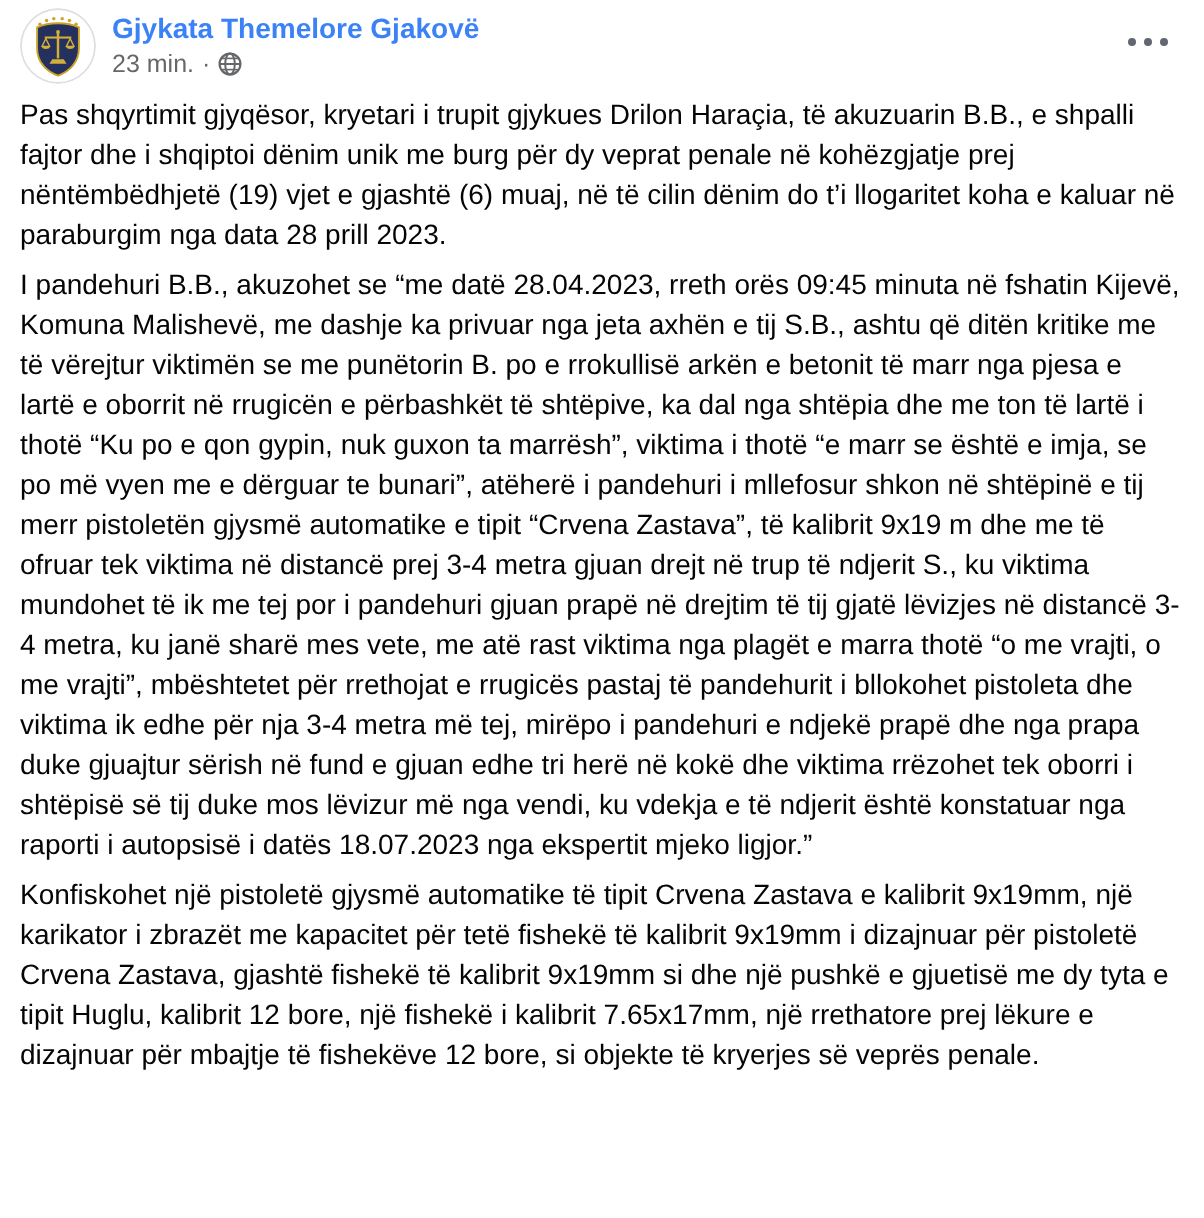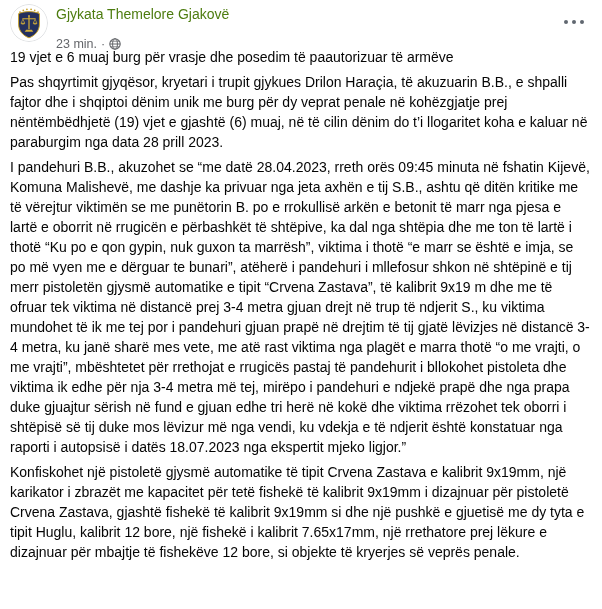--- a/index.html
+++ b/index.html
@@ -36,33 +36,32 @@
   .avatar svg { display: block; width: 38px; height: 38px; }
   .header-text {
     margin-left: 8px;
     display: flex;
     flex-direction: column;
     justify-content: center;
     padding-top: 1px;
   }
   .author {
     font-size: 14px;
-    font-weight: normal;
-    color: #4d7c0f;
+    font-weight: bold;
+    color: #3b82f6;
     line-height: 19px;
     cursor: pointer;
   }
   .meta {
     display: flex;
     align-items: center;
     gap: 4px;
     font-size: 12.5px;
     color: #65676b;
     line-height: 16px;
-    margin-top: 12px;
   }
   .meta .globe svg { display: block; }
   .more-btn {
     position: absolute;
     right: 14px;
     top: 8px;
     width: 28px;
     height: 24px;
     display: flex;
     align-items: center;
@@ -138,20 +137,19 @@
           <circle cx="3" cy="3" r="2" fill="#606770"></circle>
           <circle cx="11" cy="3" r="2" fill="#606770"></circle>
           <circle cx="19" cy="3" r="2" fill="#606770"></circle>
         </svg>
       </span>
     </div>
 
   </div>
 
   <div class="post-body">
-    <p>19 vjet e 6 muaj burg për vrasje dhe posedim të paautorizuar të armëve</p>
     <p>Pas shqyrtimit gjyqësor, kryetari i trupit gjykues Drilon Haraçia, të akuzuarin B.B., e shpalli fajtor dhe i shqiptoi dënim unik me burg për dy veprat penale në kohëzgjatje prej nëntëmbëdhjetë (19) vjet e gjashtë (6) muaj, në të cilin dënim do t’i llogaritet koha e kaluar në paraburgim nga data 28 prill 2023.</p>
     <p>I pandehuri B.B., akuzohet se “me datë 28.04.2023, rreth orës 09:45 minuta në fshatin Kijevë, Komuna Malishevë, me dashje ka privuar nga jeta axhën e tij S.B., ashtu që ditën kritike me të vërejtur viktimën se me punëtorin B. po e rrokullisë arkën e betonit të marr nga pjesa e lartë e oborrit në rrugicën e përbashkët të shtëpive, ka dal nga shtëpia dhe me ton të lartë i thotë “Ku po e qon gypin, nuk guxon ta marrësh”, viktima i thotë “e marr se është e imja, se po më vyen me e dërguar te bunari”, atëherë i pandehuri i mllefosur shkon në shtëpinë e tij merr pistoletën gjysmë automatike e tipit “Crvena Zastava”, të kalibrit 9x19 m dhe me të ofruar tek viktima në distancë prej 3-4 metra gjuan drejt në trup të ndjerit S., ku viktima mundohet të ik me tej por i pandehuri gjuan prapë në drejtim të tij gjatë lëvizjes në distancë 3-4 metra, ku janë sharë mes vete, me atë rast viktima nga plagët e marra thotë “o me vrajti, o me vrajti”, mbështetet për rrethojat e rrugicës pastaj të pandehurit i bllokohet pistoleta dhe viktima ik edhe për nja 3-4 metra më tej, mirëpo i pandehuri e ndjekë prapë dhe nga prapa duke gjuajtur sërish në fund e gjuan edhe tri herë në kokë dhe viktima rrëzohet tek oborri i shtëpisë së tij duke mos lëvizur më nga vendi, ku vdekja e të ndjerit është konstatuar nga raporti i autopsisë i datës 18.07.2023 nga ekspertit mjeko ligjor.”</p>
     <p>Konfiskohet një pistoletë gjysmë automatike të tipit Crvena Zastava e kalibrit 9x19mm, një karikator i zbrazët me kapacitet për tetë fishekë të kalibrit 9x19mm i dizajnuar për pistoletë Crvena Zastava, gjashtë fishekë të kalibrit 9x19mm si dhe një pushkë e gjuetisë me dy tyta e tipit Huglu, kalibrit 12 bore, një fishekë i kalibrit 7.65x17mm, një rrethatore prej lëkure e dizajnuar për mbajtje të fishekëve 12 bore, si objekte të kryerjes së veprës penale.</p>
 
   </div>
 
 </div>
 
 </body></html>

